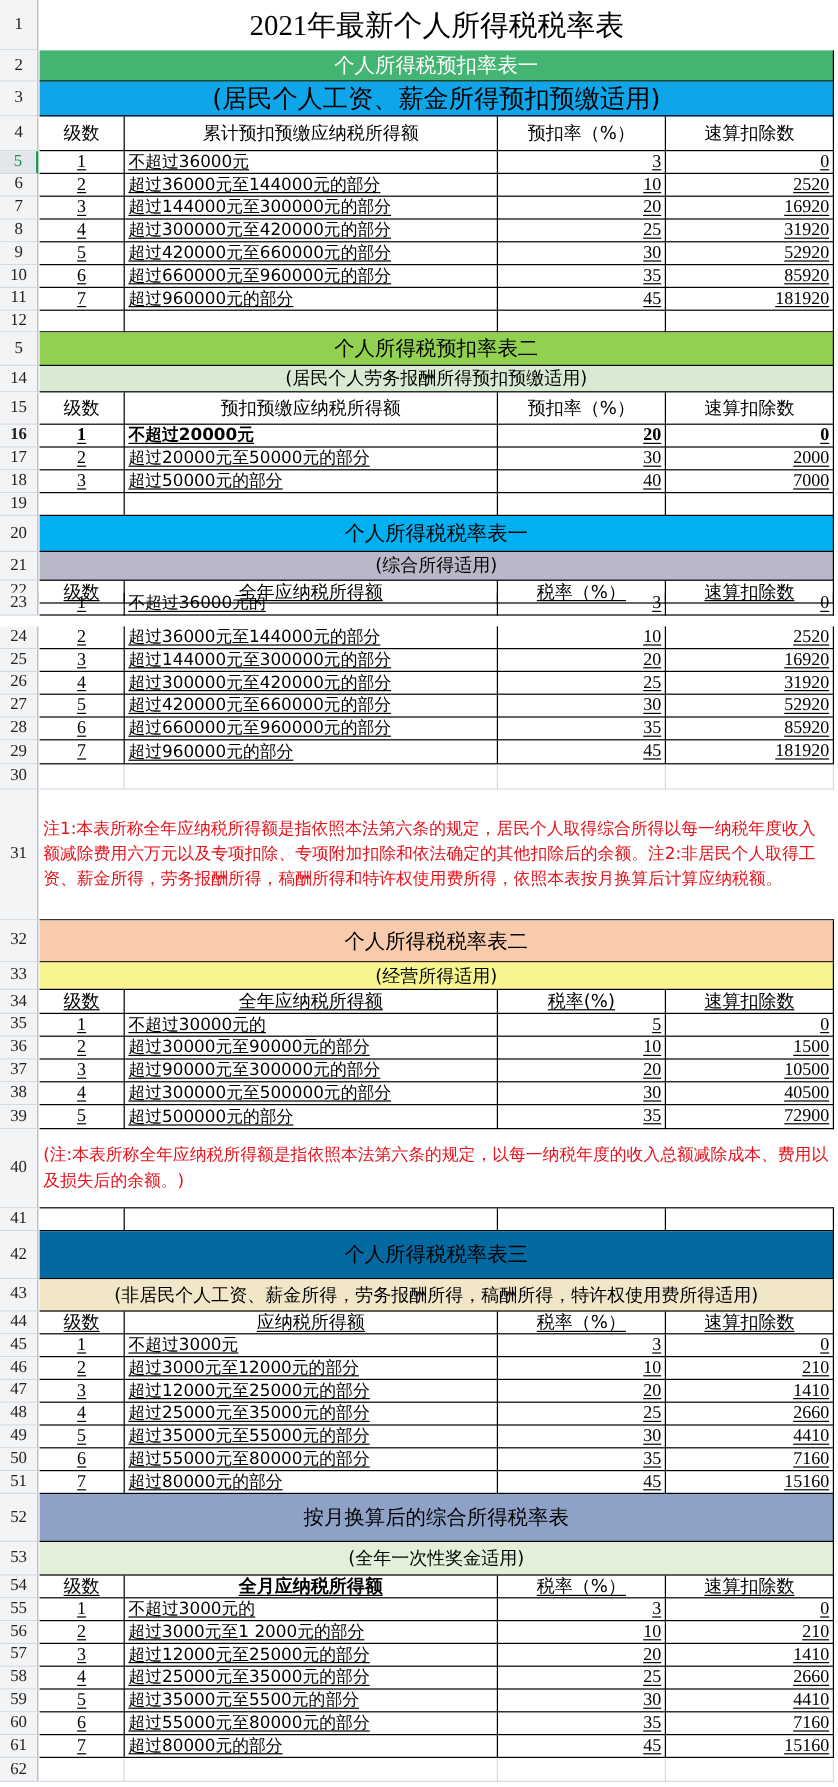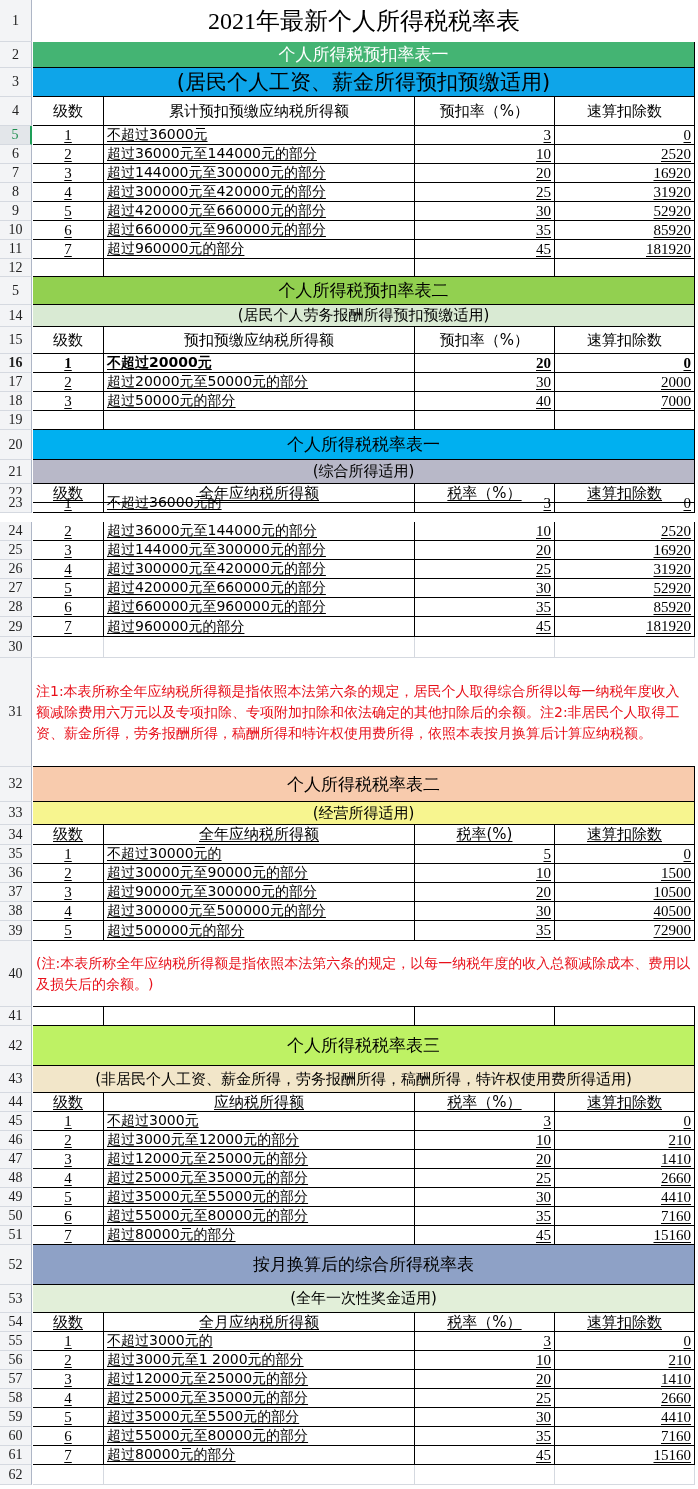--- a/index.html
+++ b/index.html
@@ -493,21 +493,21 @@
     </div>
     <div class="row" style="top: 1007px; height: 19px;">
       <div class="rh">41</div>
       <div class="cell bordered cA"></div>
       <div class="cell bordered cB"></div>
       <div class="cell bordered cC"></div>
       <div class="cell bordered cD"></div>
     </div>
     <div class="row" style="top: 1026px; height: 40px;">
       <div class="rh">42</div>
-      <div class="span" style="background: #bef264; font-size: 17px;">个人所得税税率表三</div>
+      <div class="span" style="background: #0369a1; font-size: 17px;">个人所得税税率表三</div>
     </div>
     <div class="row" style="top: 1066px; height: 27px;">
       <div class="rh">43</div>
       <div class="span" style="background: rgb(242, 230, 201); font-size: 15px;">(非居民个人工资、薪金所得，劳务报酬所得，稿酬所得，特许权使用费所得适用)</div>
     </div>
     <div class="row" style="top: 1093px; height: 19px;">
       <div class="rh">44</div>
       <div class="cell bordered cA cHA">
         <span class="u" style="font-size: 15px;">级数</span>
       </div>
@@ -633,21 +633,21 @@
     <div class="row" style="top: 1285px; height: 28px;">
       <div class="rh">53</div>
       <div class="span" style="background: rgb(226, 239, 217); font-size: 15px;">(全年一次性奖金适用)</div>
     </div>
     <div class="row" style="top: 1313px; height: 19px;">
       <div class="rh">54</div>
       <div class="cell bordered cA cHA">
         <span class="u" style="font-size: 15px;">级数</span>
       </div>
       <div class="cell bordered cB cHB">
-        <span class="u" style="font-size: 15px;">全月应纳税所得额</span>
+        <span class="u" style="font-size: 15px; font-weight: bold;">全月应纳税所得额</span>
       </div>
       <div class="cell bordered cC cHC">
         <span class="u" style="font-size: 15px;">税率（%）</span>
       </div>
       <div class="cell bordered cD cHD">
         <span class="u" style="font-size: 15px;">速算扣除数</span>
       </div>
     </div>
     <div class="row" style="top: 1332px; height: 19px;">
       <div class="rh">55</div>

